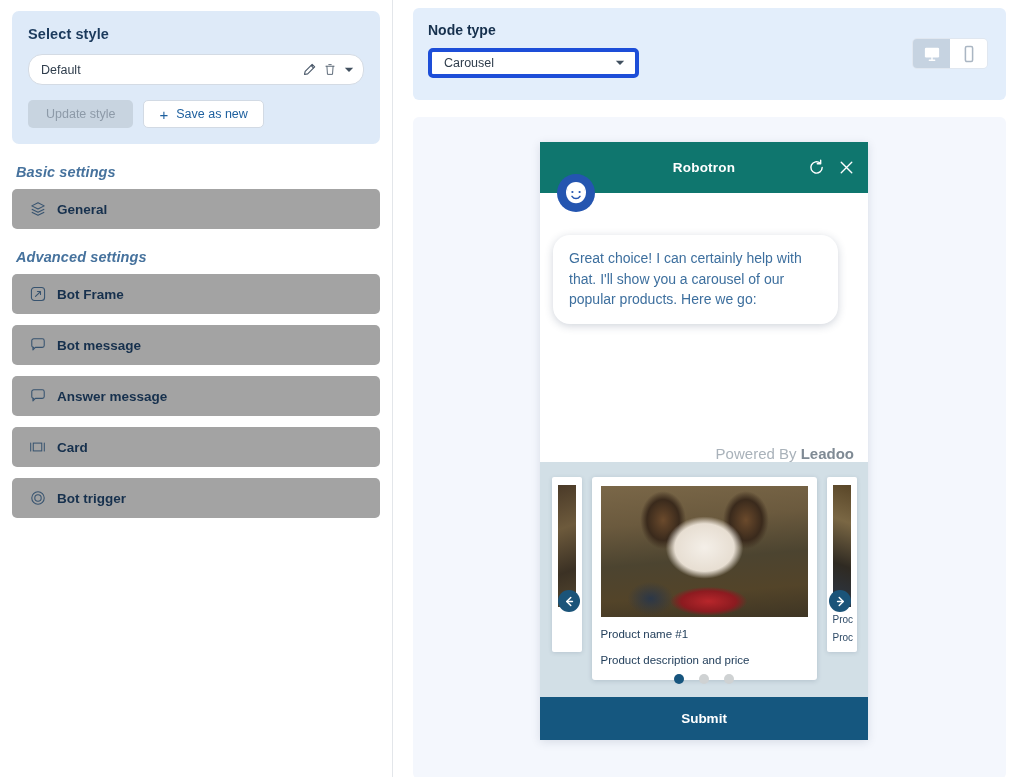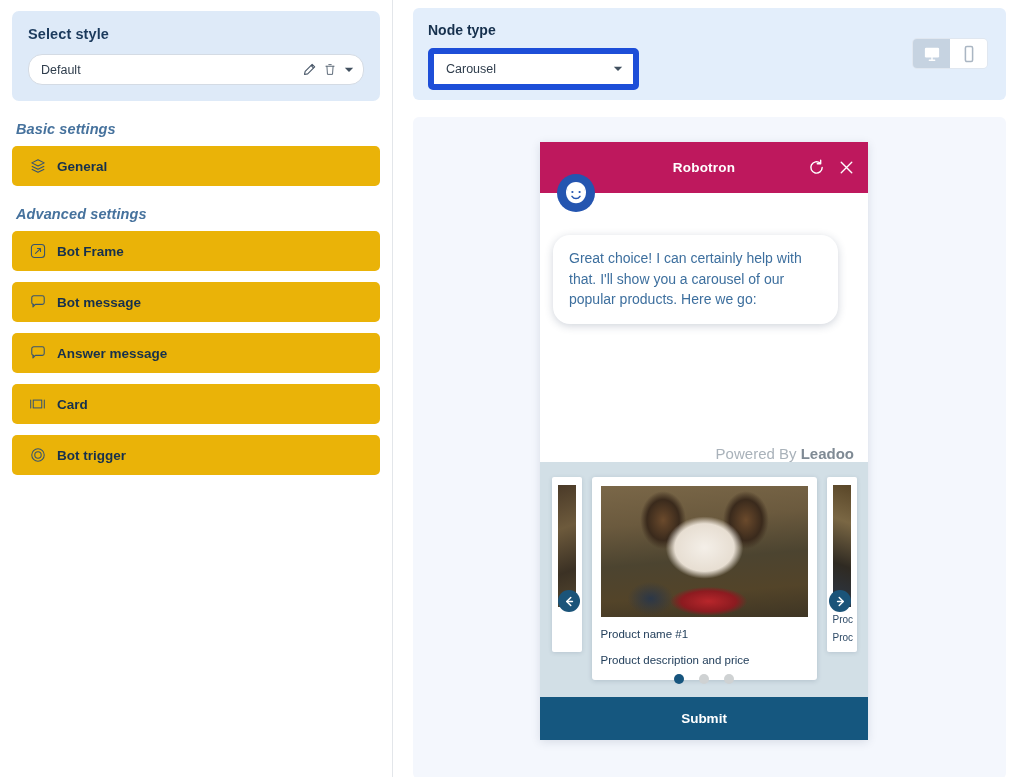--- a/index.html
+++ b/index.html
@@ -49,43 +49,43 @@
     height: 28px; padding: 0 15px; font-size: 12.5px; font-family: inherit;
     display: inline-flex; align-items: center; gap: 8px; cursor: pointer;
   }
   .btn-save .plus { font-size: 15px; line-height: 1; color: #1d5f9e; }
 
   .section-head {
     font-size: 14.5px; font-style: italic; font-weight: bold;
     color: #46729d; margin: 20px 0 9px 4px; letter-spacing: .1px;
   }
   .nav-item {
-    background: #eab308; border-radius: 5px;
+    background: #a3a3a3; border-radius: 5px;
     height: 40px; display: flex; align-items: center; gap: 11px;
     padding: 0 0 0 17px; margin-bottom: 11px; cursor: pointer;
   }
   .nav-item .nav-ico { width: 17px; height: 17px; display: inline-flex; align-items: center; justify-content: center; flex: 0 0 17px; }
   .nav-item .nav-label { font-size: 13.5px; font-weight: bold; color: #16304d; }
 
   
   .right-pane {
     flex: 1; height: 777px; background: #ffffff;
     padding: 8px 18px 1px 20px;
     position: relative;
   }
   .node-panel {
     background: #e3eefb; border-radius: 6px;
     height: 92px; padding: 14px 18px 0 15px;
     display: flex; align-items: flex-start;
   }
   .node-left { flex: 1; }
   .node-label { font-size: 14px; font-weight: bold; color: #16304d; margin-bottom: 10px; }
   .node-select {
-    width: 211px; height: 42px; background: #ffffff;
-    border: 6px solid #1d4ed8; border-radius: 5px;
+    width: 211px; height: 30px; background: #ffffff;
+    border: 4px solid #1d4ed8; border-radius: 5px;
     display: flex; align-items: center; padding: 0 10px 0 12px;
   }
   .node-select-value { font-size: 12.5px; color: #2f3d4c; flex: 1; }
 
   .device-toggle {
     display: flex; border-radius: 5px; overflow: hidden;
     margin-top: 16px; border: 1px solid #e0e7f0;
   }
   .dev-btn {
     width: 37px; height: 29px; display: flex; align-items: center; justify-content: center;
@@ -104,21 +104,21 @@
   
   .widget {
     position: absolute; left: 127px; top: 25px;
     width: 328px; height: 598px;
     background: #ffffff;
     box-shadow: 0 2px 9px rgba(30,50,80,.13);
     display: flex; flex-direction: column;
     overflow: visible;
   }
   .widget-header {
-    background: #be185d; height: 51px;
+    background: #0f766e; height: 51px;
     display: flex; align-items: center; justify-content: center;
     position: relative; flex: 0 0 51px;
   }
   .widget-title {
     color: #ffffff; font-size: 13.5px; font-weight: bold; letter-spacing: .2px;
   }
   .widget-actions {
     position: absolute; right: 14px; top: 0; height: 51px;
     display: flex; align-items: center; gap: 14px;
   }
@@ -218,20 +218,27 @@
               </svg>
           </span>
           <span class="icon-btn">
             <svg width="10" height="8" viewBox="0 0 10 8">
                 <path d="M0.8 1.8L5 6 9.2 1.8z" fill="#41505f"></path>
               </svg>
           </span>
         </span>
       </div>
 
+      <div class="style-btn-row">
+        <button class="btn-update">Update style</button>
+        <button class="btn-save">
+          <span class="plus">+</span>
+          <span>Save as new</span>
+        </button>
+      </div>
     </div>
 
     <div class="section-head">Basic settings</div>
 
     <div class="nav-item">
       <span class="nav-ico">
         <svg width="16" height="16" viewBox="0 0 18 18">
             <path d="M9 2L16 5.5 9 9 2 5.5z" fill="none" stroke="#37536f" stroke-width="1.2" stroke-linejoin="round"></path>
             <path d="M2 9.2L9 12.7l7-3.5" fill="none" stroke="#37536f" stroke-width="1.2" stroke-linejoin="round"></path>
             <path d="M2 12.6L9 16l7-3.4" fill="none" stroke="#37536f" stroke-width="1.2" stroke-linejoin="round"></path>

